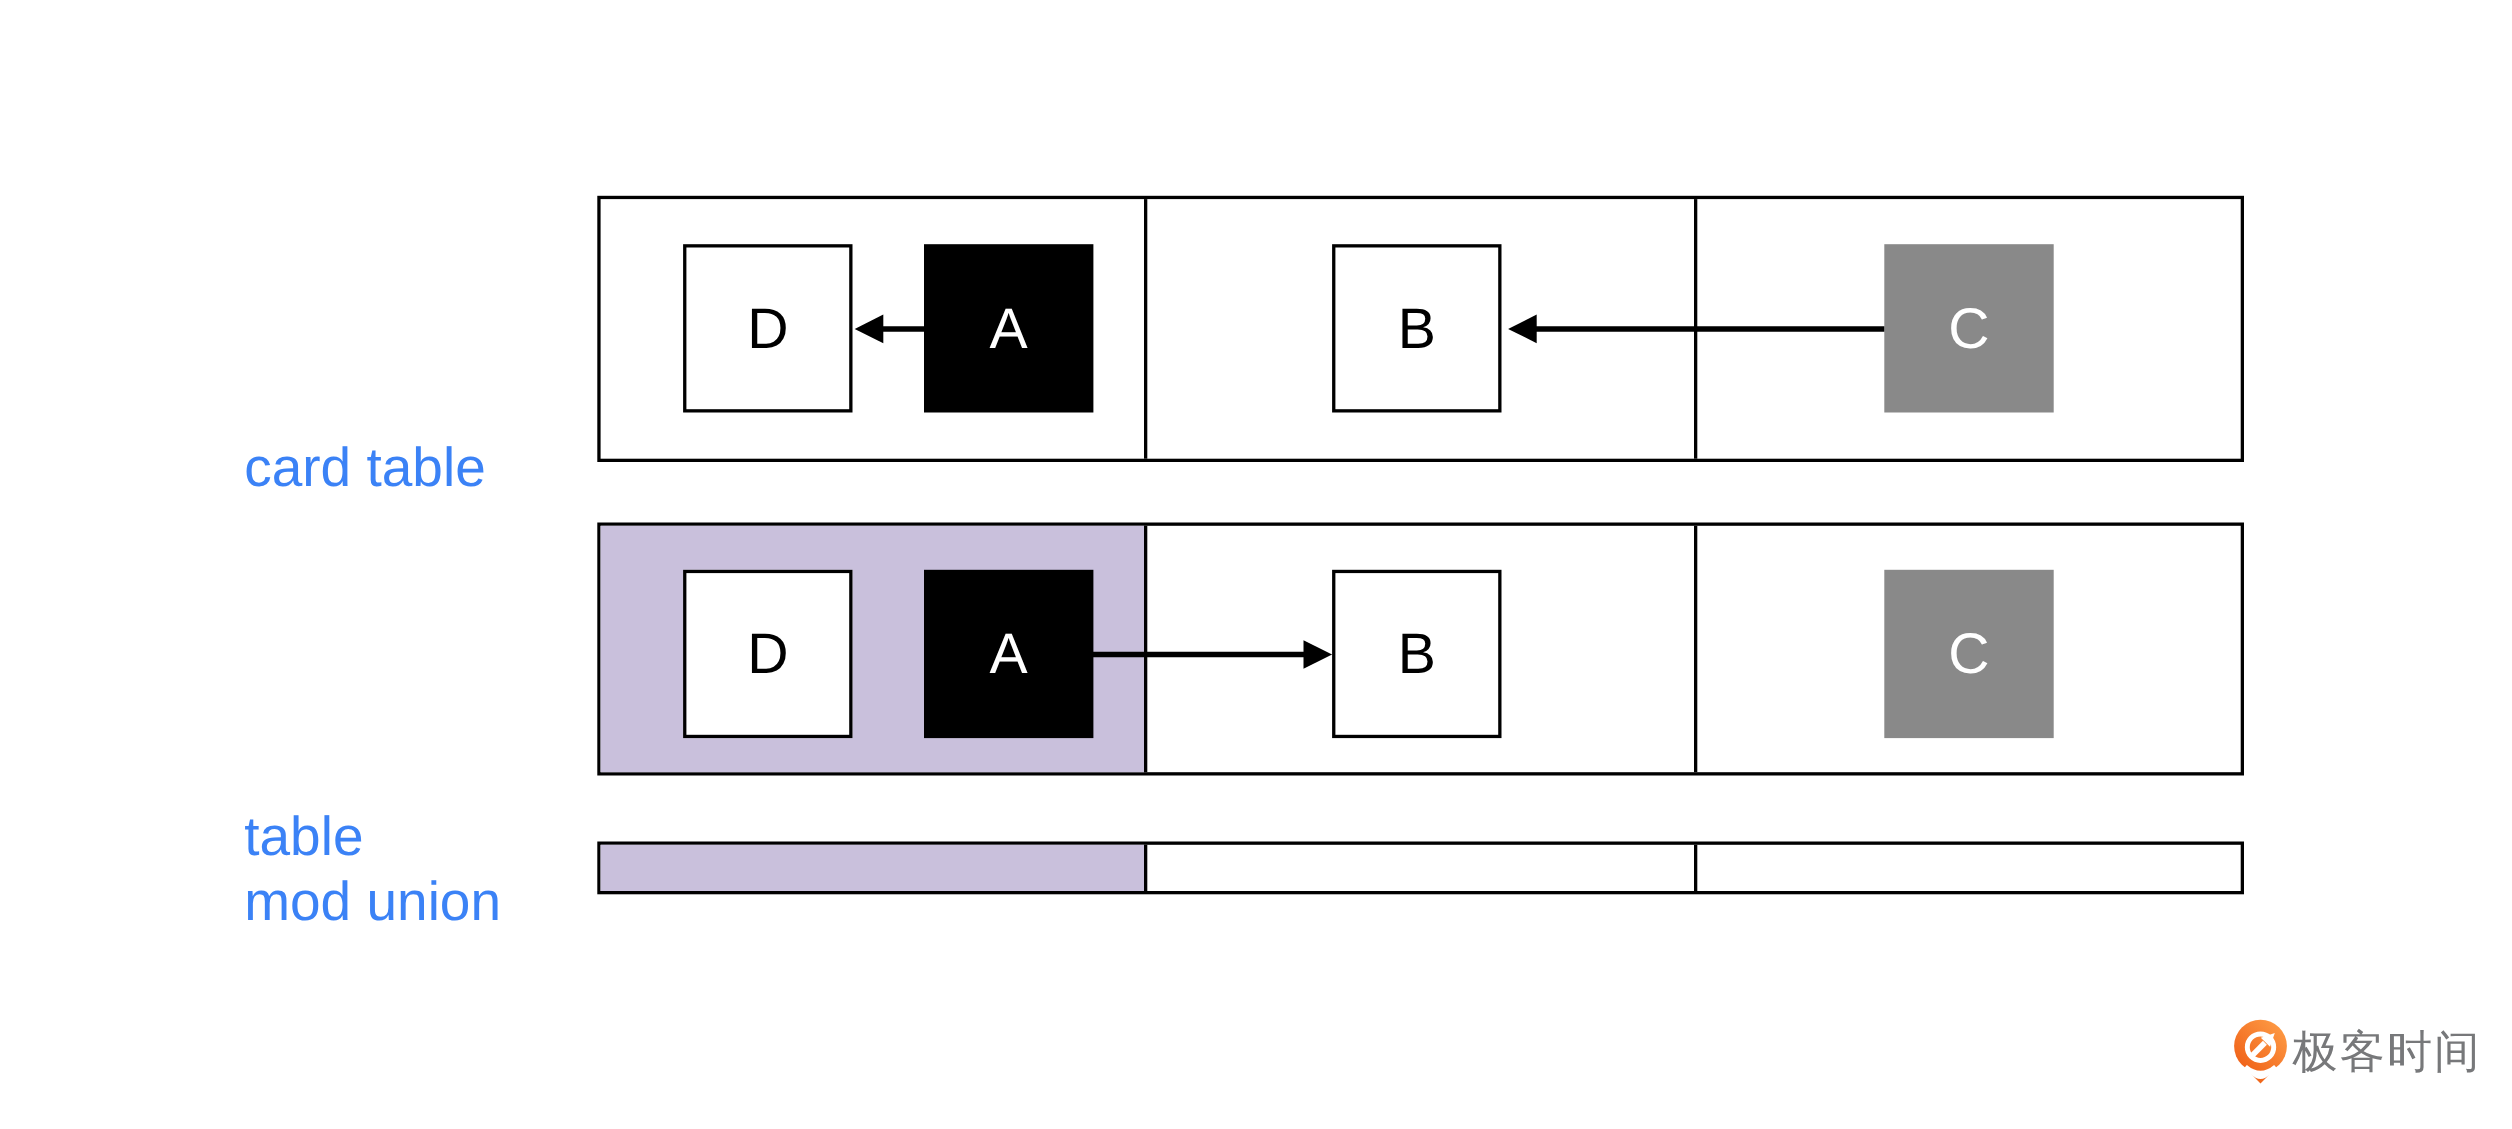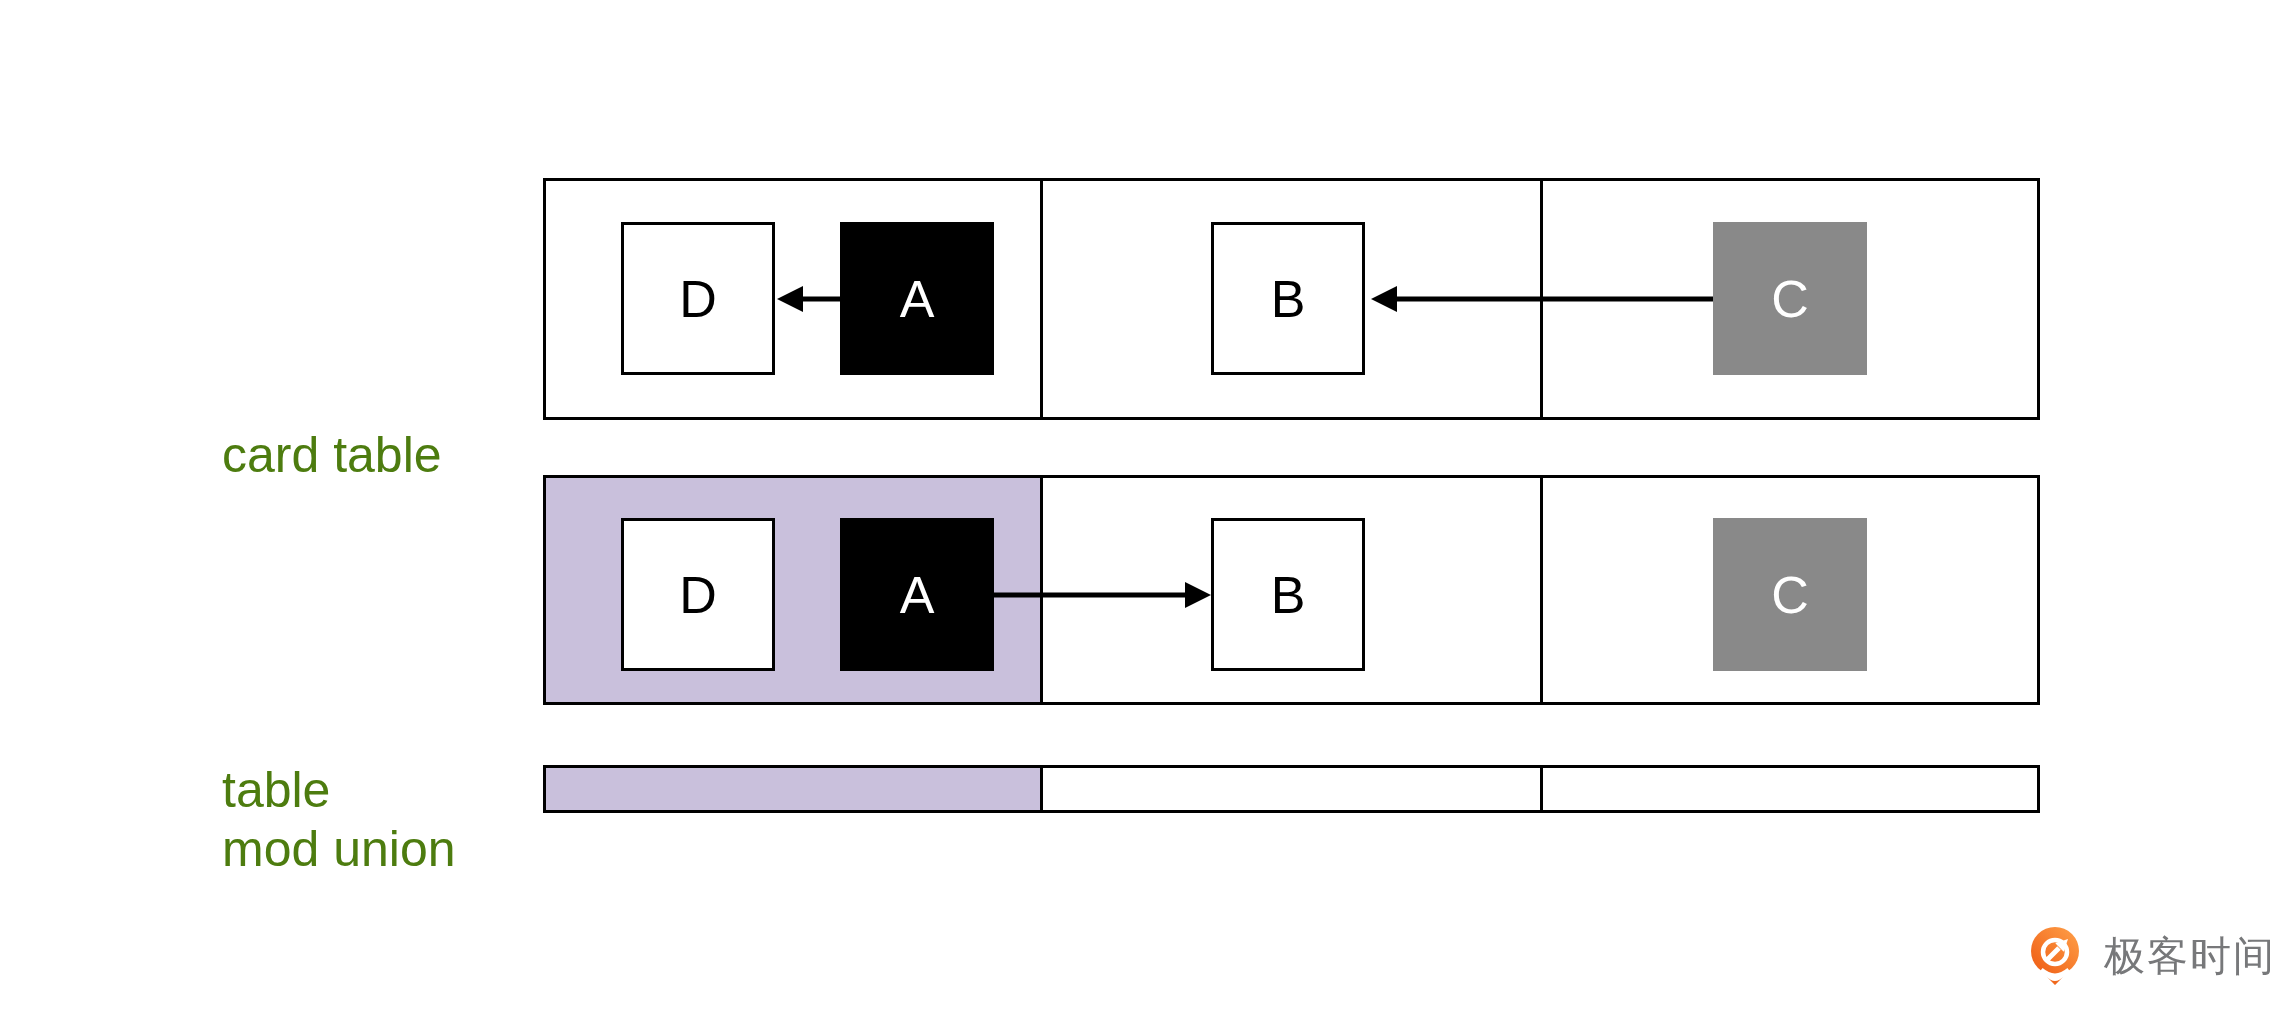--- a/index.html
+++ b/index.html
@@ -1,20 +1,20 @@
 <!DOCTYPE html>
 <html><head>
 <meta charset="utf-8">
 <style>
   html,body{margin:0;padding:0;background:#ffffff;}
   .canvas{
     position:relative;width:2284px;height:1026px;background:#ffffff;overflow:hidden;
     font-family:"Liberation Sans", sans-serif;color:#000;
   }
-  .label{position:absolute;font-size:50px;line-height:59px;color:#4d7c0f;white-space:nowrap;margin-top:30px;}
+  .label{position:absolute;font-size:50px;line-height:59px;color:#3b82f6;white-space:nowrap;}
   .card-label{left:222px;top:396px;}
   .mod-label{left:222px;top:731px;}
   .region{position:absolute;left:543px;width:1497px;border:3px solid #000;background:#fff;box-sizing:border-box;}
   .row1{top:178px;height:242px;}
   .row2{top:475px;height:230px;}
   .bar{top:765px;height:48px;}
   .divider{position:absolute;top:0;bottom:0;width:3px;background:#000;}
   .divider.d1{left:494px;}
   .divider.d2{left:994px;}
   .cell-fill{position:absolute;left:0;top:0;bottom:0;width:494px;}
@@ -25,21 +25,21 @@
   .obj.white{background:#ffffff;border:3px solid #000;color:#000;}
   .obj.black{background:#000000;color:#ffffff;}
   .obj.gray{color:#ffffff;}
   .row1 .obj{top:41px;}
   .row2 .obj{top:40px;}
   .obj.pos-d{left:75px;}
   .obj.pos-a{left:294px;}
   .obj.pos-b{left:665px;}
   .obj.pos-c{left:1167px;}
   .arrow-layer{position:absolute;left:0;top:0;width:2284px;height:1026px;pointer-events:none;}
-  .logo{position:absolute;left:2028px;top:926px;display:flex;align-items:center;gap:22px;}
+  .logo{position:absolute;left:2028px;top:926px;display:flex;align-items:center;gap:2px;}
   .logo-text{font-size:41px;letter-spacing:2px;color:#77787a;font-weight:500;line-height:1;}
 </style>
 </head>
 <body>
 
 <div class="canvas">
 
   <div class="label card-label">card table</div>
   <div class="label mod-label">
     <div>table</div>

